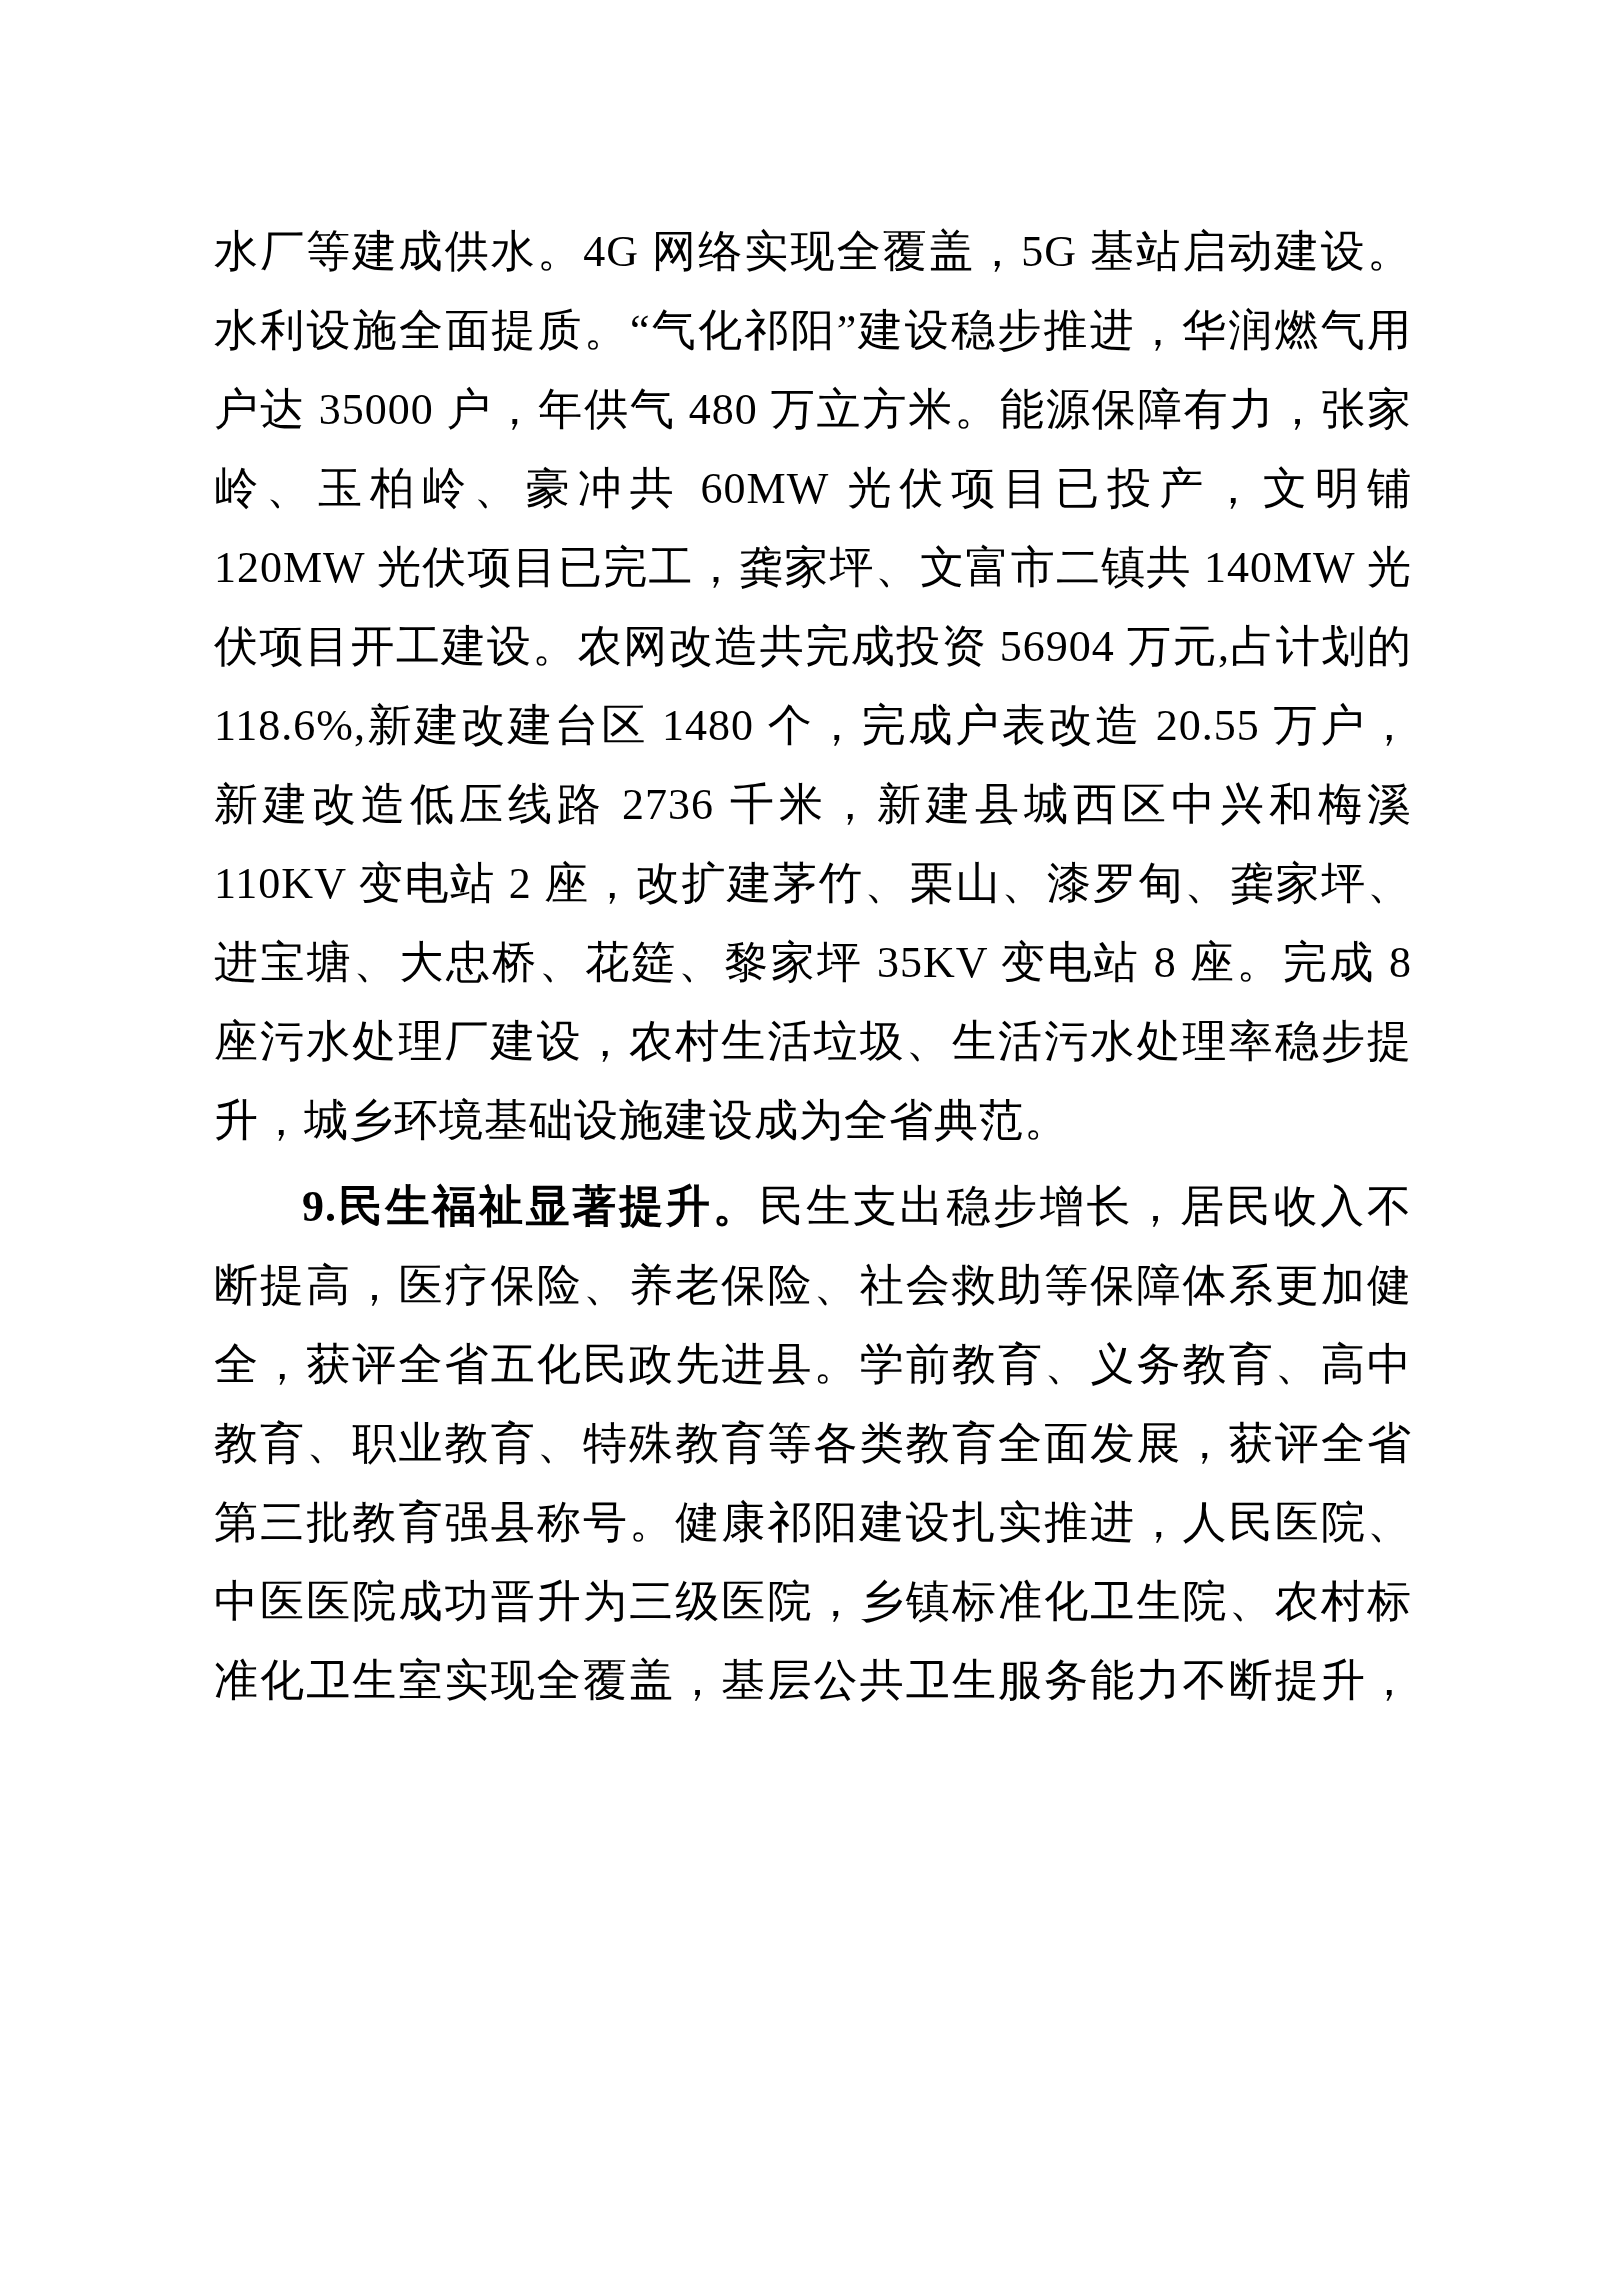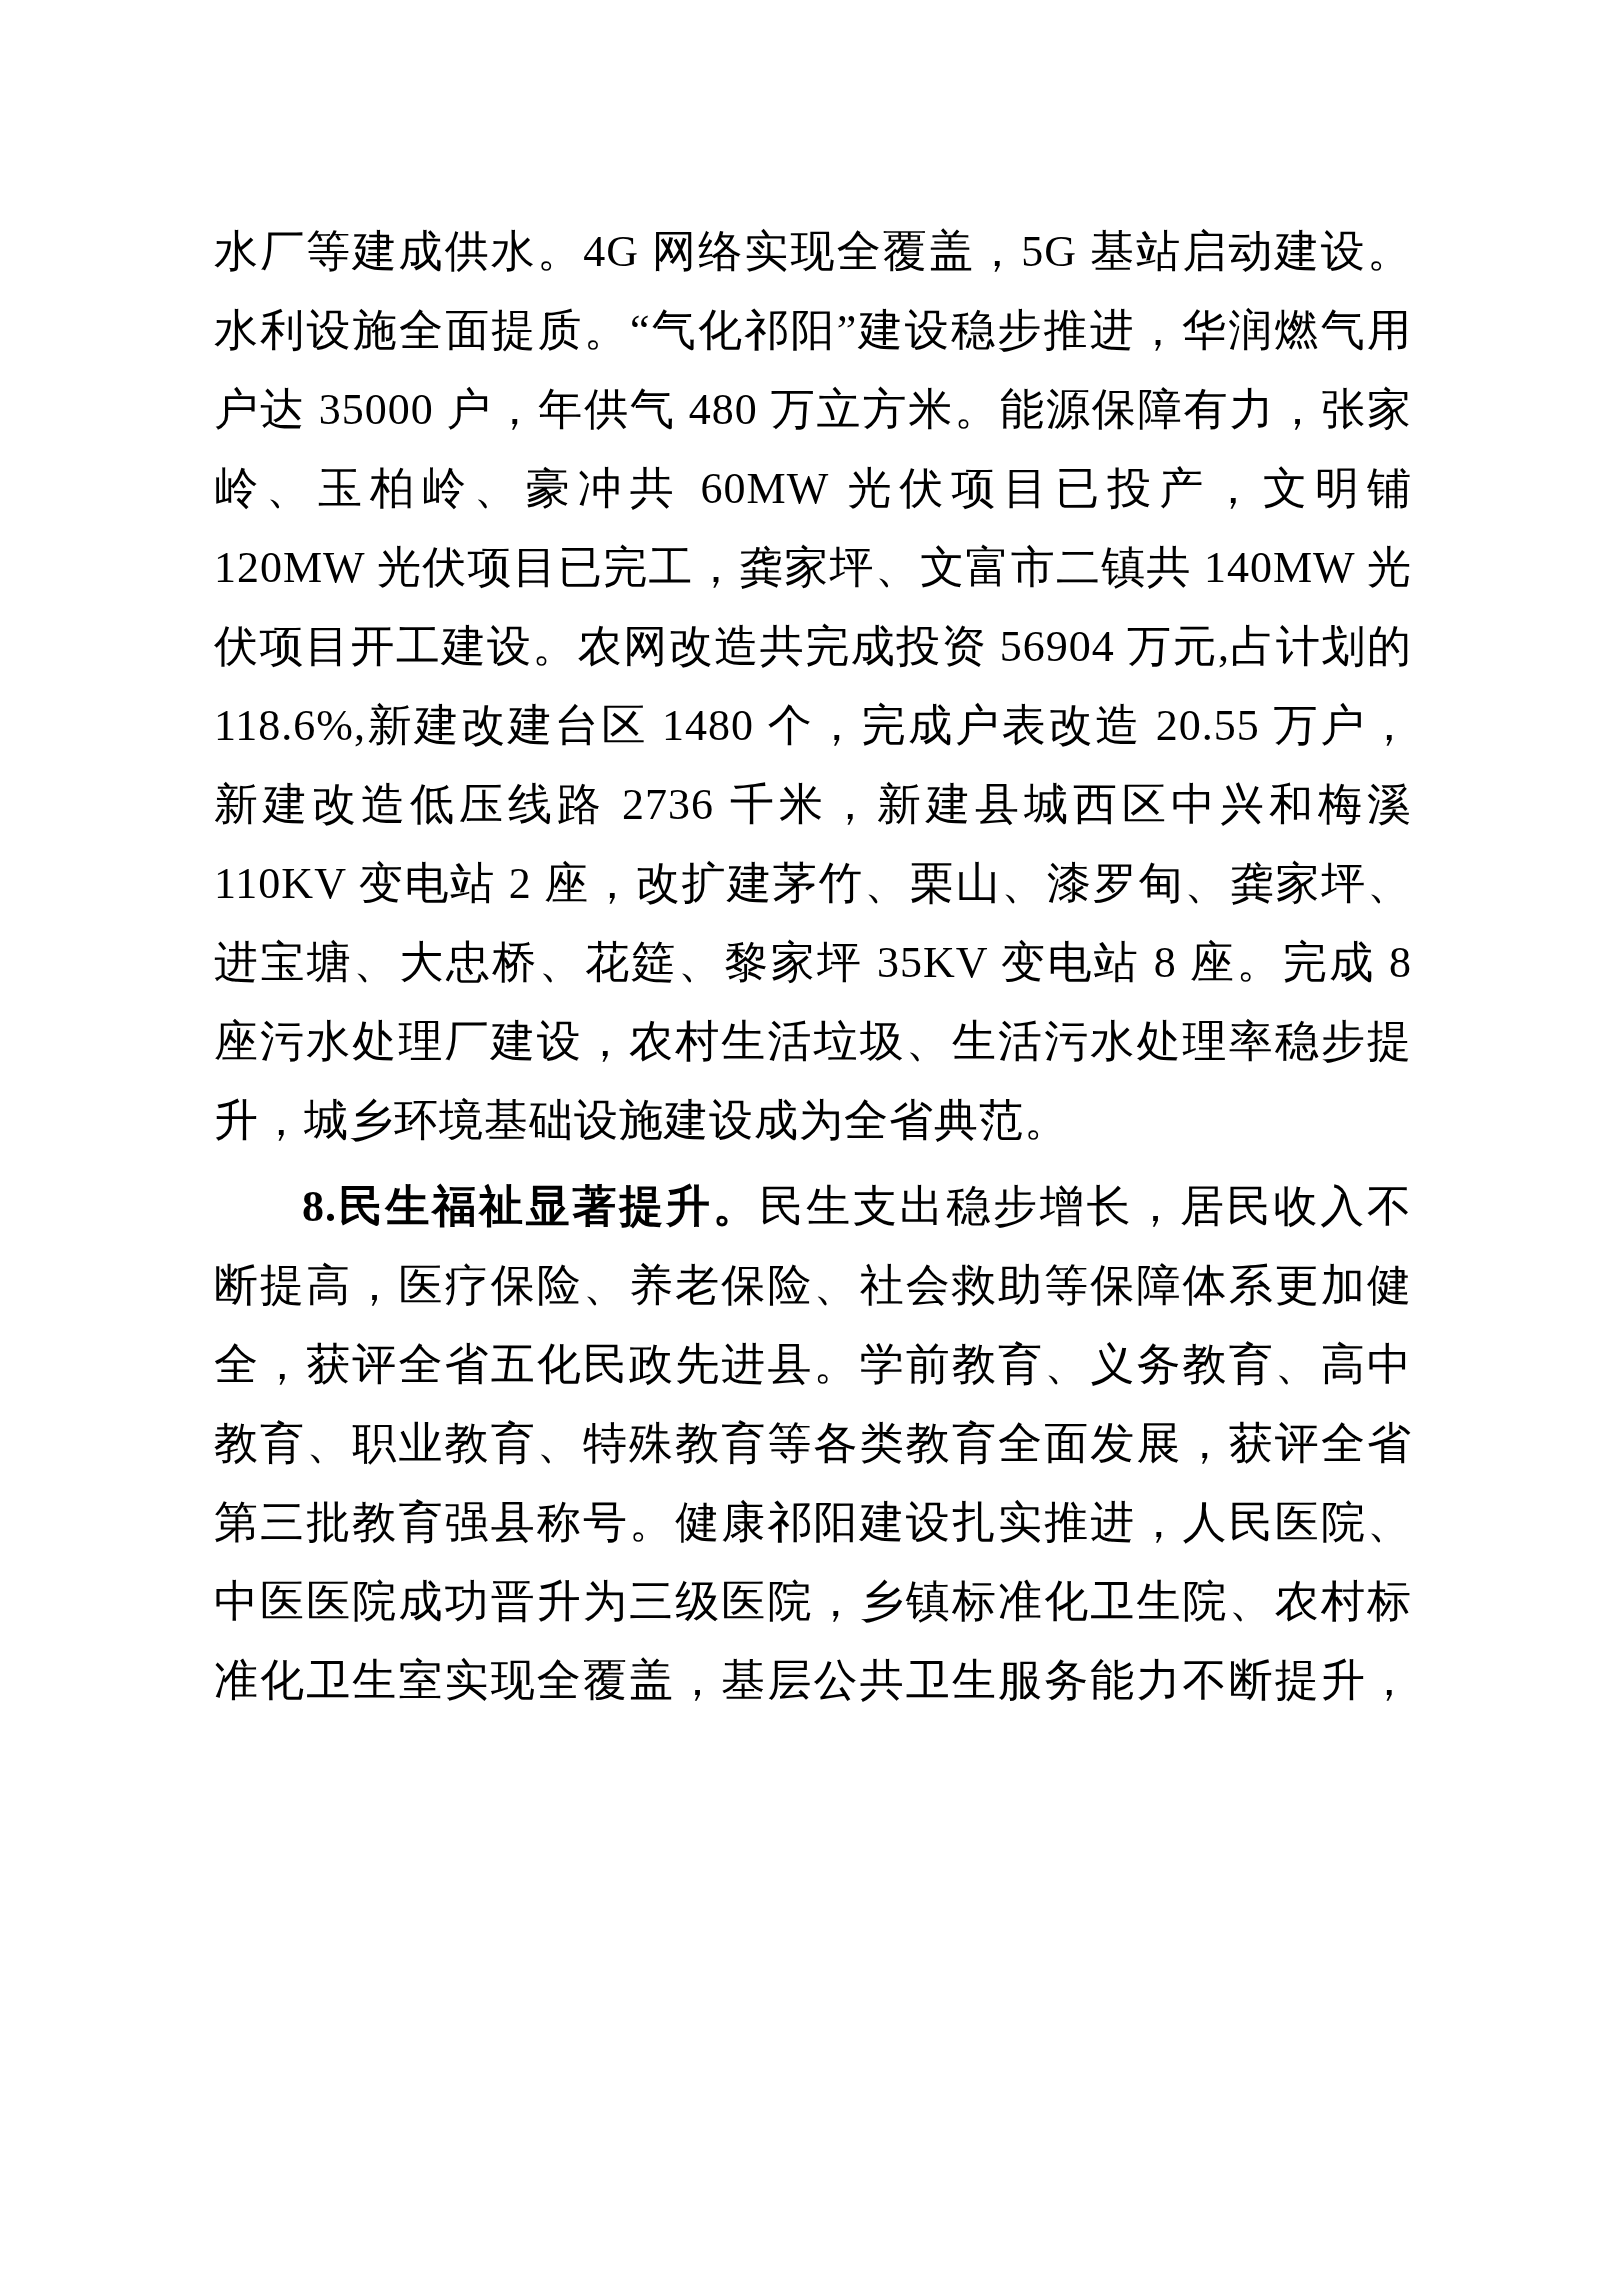--- a/index.html
+++ b/index.html
@@ -49,17 +49,17 @@
     color: #000000;
     font-family: "Liberation Serif", "DejaVu Serif", serif;
   }
 </style>
 </head>
 <body>
 
 <div class="page">
   <div class="doc-body">
       <p><span>水厂等建成供水。4G 网络实现全覆盖，5G 基站启动建设。水利设施全面提质。“气化祁阳”建设稳步推进，华润燃气用户达 35000 户，年供气 480 万立方米。能源保障有力，张家岭、玉柏岭、豪冲共 60MW 光伏项目已投产，文明铺 120MW 光伏项目已完工，龚家坪、文富市二镇共 140MW 光伏项目开工建设。农网改造共完成投资 56904 万元,占计划的 118.6%,新建改建台区 1480 个，完成户表改造 20.55 万户，新建改造低压线路 2736 千米，新建县城西区中兴和梅溪 110KV 变电站 2 座，改扩建茅竹、栗山、漆罗甸、龚家坪、进宝塘、大忠桥、花筵、黎家坪 35KV 变电站 8 座。完成 8 座污水处理厂建设，农村生活垃圾、生活污水处理率稳步提升，城乡环境基础设施建设成为全省典范。</span></p>
-      <p class="indent"><span class="bold">8.民生福祉显著提升。</span><span>民生支出稳步增长，居民收入不断提高，医疗保险、养老保险、社会救助等保障体系更加健全，获评全省五化民政先进县。学前教育、义务教育、高中教育、职业教育、特殊教育等各类教育全面发展，获评全省第三批教育强县称号。健康祁阳建设扎实推进，人民医院、中医医院成功晋升为三级医院，乡镇标准化卫生院、农村标准化卫生室实现全覆盖，基层公共卫生服务能力不断提升，新冠肺炎疫情、登革热防控取得重大战略成果，成功创建为省级健康促进县、慢性疾病综合防控示范区和国家级健康促进县。</span></p>
+      <p class="indent"><span class="bold">9.民生福祉显著提升。</span><span>民生支出稳步增长，居民收入不断提高，医疗保险、养老保险、社会救助等保障体系更加健全，获评全省五化民政先进县。学前教育、义务教育、高中教育、职业教育、特殊教育等各类教育全面发展，获评全省第三批教育强县称号。健康祁阳建设扎实推进，人民医院、中医医院成功晋升为三级医院，乡镇标准化卫生院、农村标准化卫生室实现全覆盖，基层公共卫生服务能力不断提升，新冠肺炎疫情、登革热防控取得重大战略成果，成功创建为省级健康促进县、慢性疾病综合防控示范区和国家级健康促进县。</span></p>
     </div>
   <div class="page-number">—20—</div>
 </div>
 
 
 </body></html>

